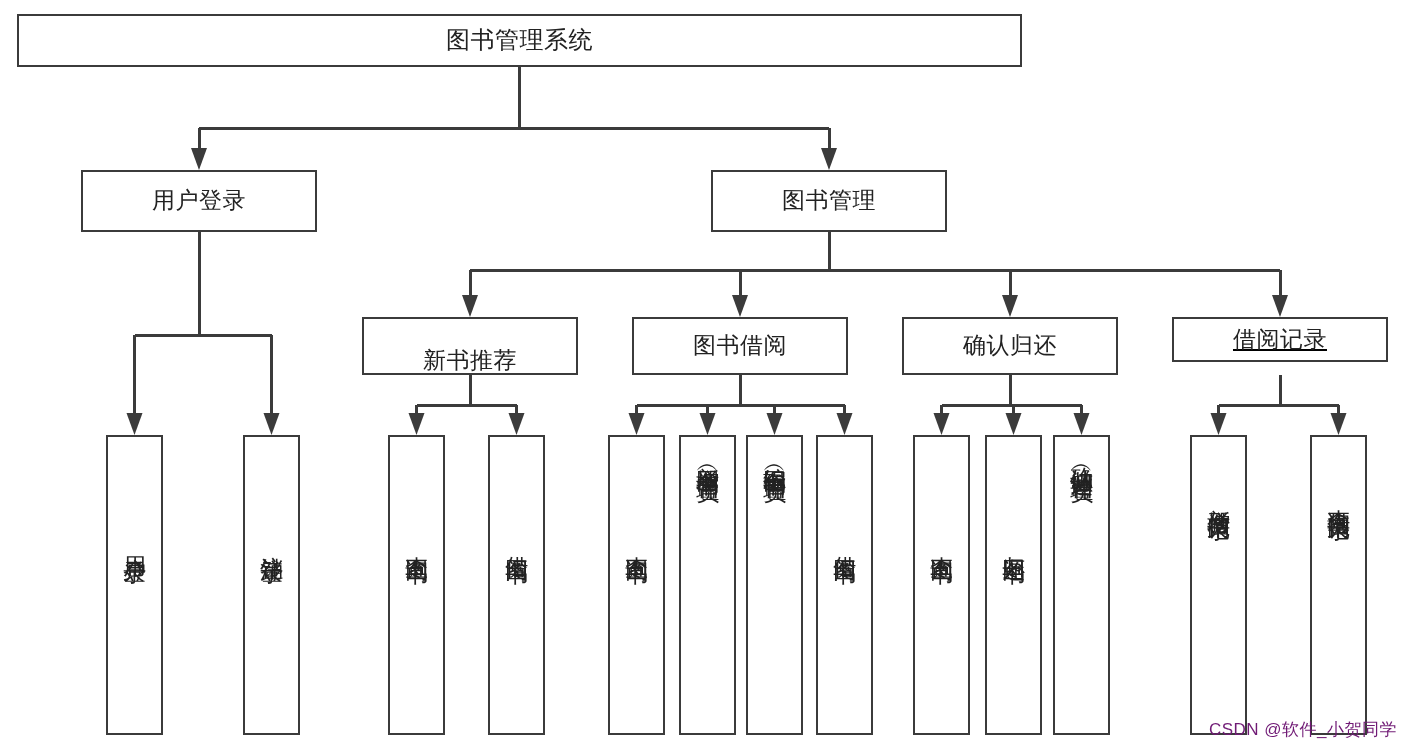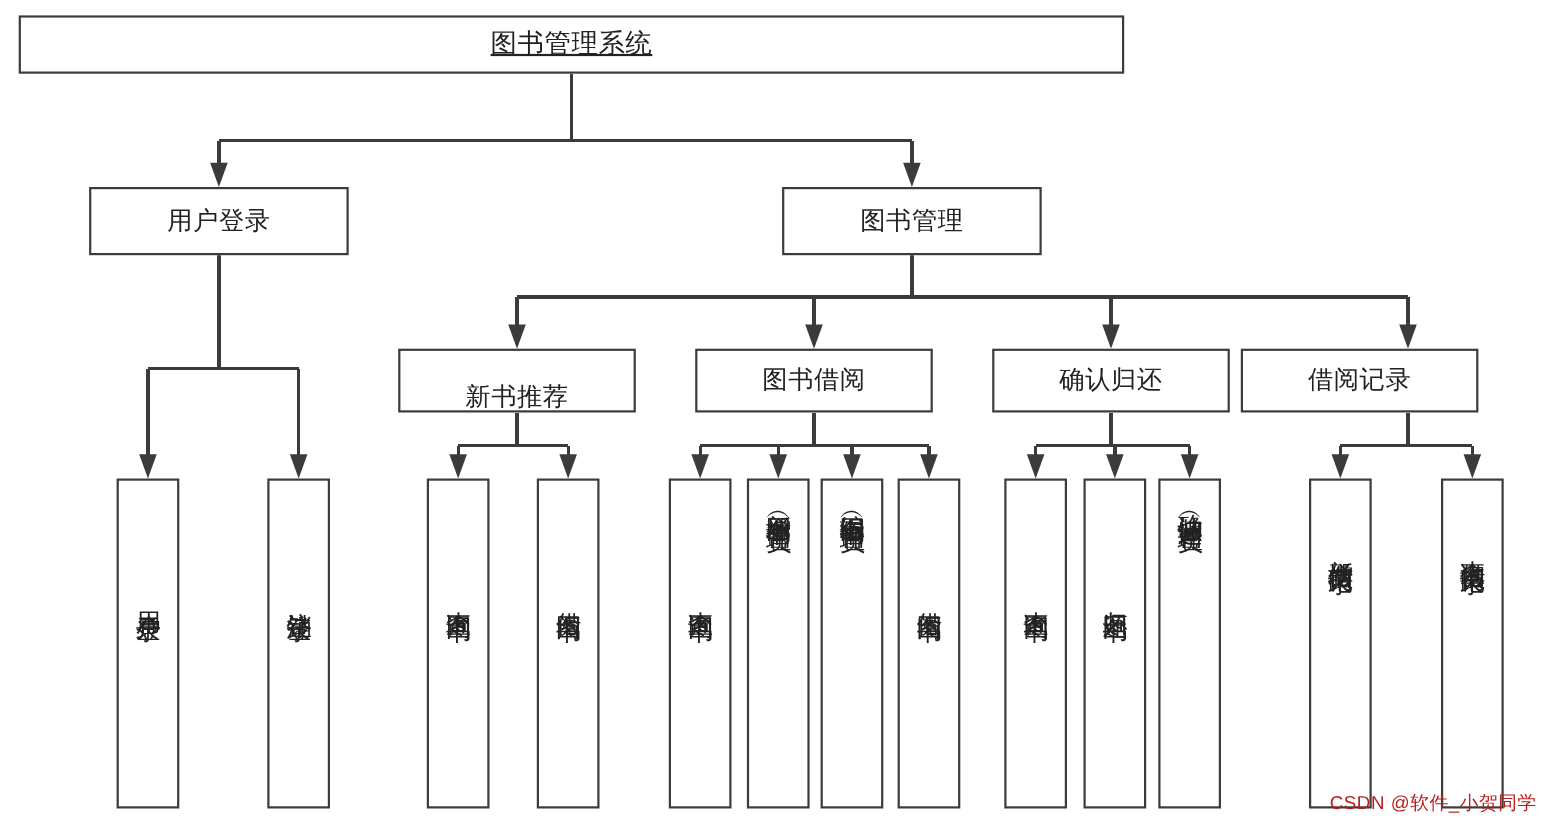--- a/index.html
+++ b/index.html
@@ -51,28 +51,27 @@
   }
   .node.vertical .node-label {
     writing-mode: vertical-rl;
     text-orientation: upright;
     font-size: 23px;
     line-height: 1.38;
     letter-spacing: 2px;
   }
   #title-node .node-label {
     font-size: 24px;
-    text-decoration: underline;
   }
   #watermark {
     position: absolute;
     right: 8px;
     bottom: 6px;
     font-size: 17px;
-    color: #b91c1c;
+    color: #701a75;
     white-space: nowrap;
     letter-spacing: 0.5px;
   }
 </style>
 </head>
 <body>
 
 <div id="canvas">
   <svg id="wires" viewBox="0 0 1405 747">
       <line x1="519.5" y1="67" x2="519.5" y2="128" stroke="#3b3b3b" stroke-width="3" shape-rendering="crispEdges"></line>
@@ -140,21 +139,21 @@
       </div>
       <div class="node horizontal" style="left: 362px; top: 317px; width: 216px; height: 58px; align-items: flex-end;">
         <span class="node-label">新书推荐</span>
       </div>
       <div class="node horizontal" style="left: 632px; top: 317px; width: 216px; height: 58px;">
         <span class="node-label">图书借阅</span>
       </div>
       <div class="node horizontal" style="left: 902px; top: 317px; width: 216px; height: 58px;">
         <span class="node-label">确认归还</span>
       </div>
-      <div class="node horizontal" style="left: 1128px; top: 317px; width: 216px; height: 58px;">
+      <div class="node horizontal" style="left: 1172px; top: 317px; width: 216px; height: 45px; text-decoration: underline;">
         <span class="node-label">借阅记录</span>
       </div>
       <div class="node vertical" style="left: 106px; top: 435px; width: 57px; height: 300px;">
         <span class="node-label" style="margin-top: 95px;">用户登录</span>
       </div>
       <div class="node vertical" style="left: 243px; top: 435px; width: 57px; height: 300px;">
         <span class="node-label" style="margin-top: 95px;">注销登录</span>
       </div>
       <div class="node vertical" style="left: 388px; top: 435px; width: 57px; height: 300px;">
         <span class="node-label" style="margin-top: 95px;">查询图书</span>

